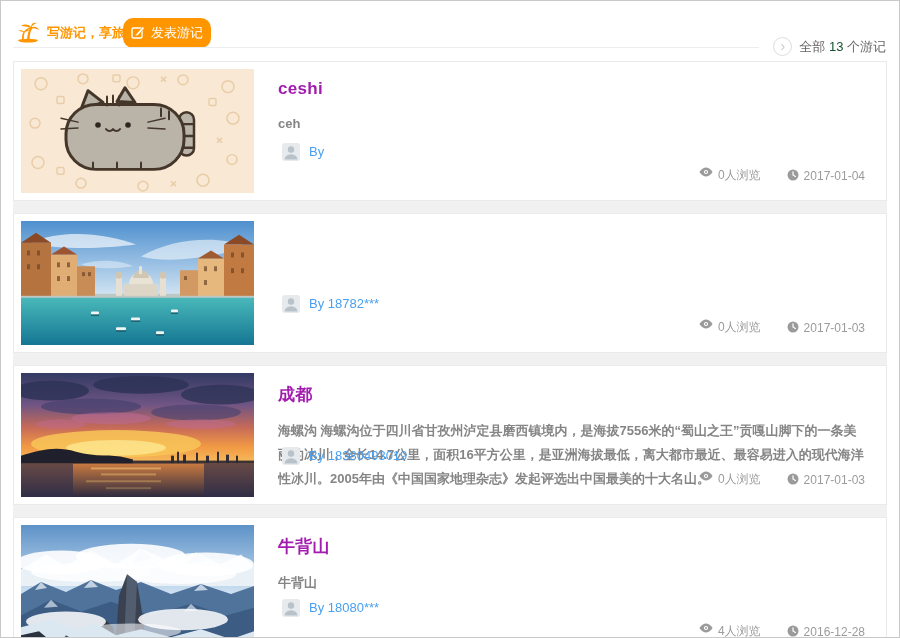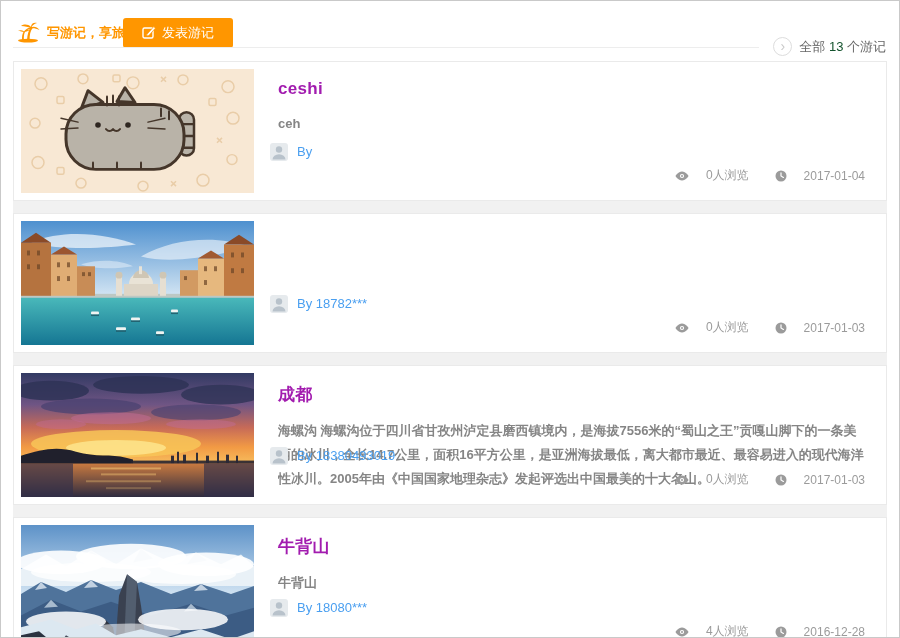--- a/index.html
+++ b/index.html
@@ -12,45 +12,45 @@
     width:900px;height:638px;box-sizing:border-box;
     border:1px solid #c9c9c9;background:#fff;
     position:relative;overflow:hidden;
   }
   
   header{position:relative;height:60px;}
   .brand{position:absolute;left:16px;top:21px;display:flex;align-items:center;gap:7px;
          color:#ff9600;font-size:13px;font-weight:bold;}
   .brand svg{display:block;}
   .publish-btn{position:absolute;left:122px;top:17px;display:flex;align-items:center;gap:6px;
-         background:#ff9600;color:#fff;border:none;border-radius:3px;
-         font-size:13px;padding:6px 19px;cursor:pointer;font-family:inherit;}
+         background:#ff9600;color:#fff;border:none;border-radius:10px;
+         font-size:13px;padding:6px 8px;cursor:pointer;font-family:inherit;}
   .header-divider{position:absolute;left:12px;right:140px;top:46px;height:1px;background:#ededed;}
   .summary{position:absolute;right:13px;top:36px;display:flex;align-items:center;gap:7px;
          font-size:13px;color:#666;}
   .circle-arrow{width:19px;height:19px;border:1px solid #ddd;border-radius:50%;
          color:#c9c9c9;display:flex;align-items:center;justify-content:center;
          font-size:14px;line-height:1;background:#fff;cursor:pointer;padding-bottom:2px;box-sizing:border-box;}
   .blue{color:#14532d;}
   
   .list{position:absolute;left:12px;right:12px;top:60px;background:#f1f1f1;}
   .card{display:flex;height:140px;background:#fff;border:1px solid #eaeaea;
         box-sizing:border-box;padding:7px;margin-bottom:12px;}
   .thumb{width:233px;height:124px;flex:none;display:block;overflow:hidden;}
   .thumb svg{display:block;width:100%;height:100%;}
   .cbody{flex:1;position:relative;padding:8px 14px 0 24px;min-width:0;}
   .title{margin:2px 0 0;font-size:17px;color:#a21caf;font-weight:700;letter-spacing:.3px;cursor:pointer;}
   .desc{margin:13px 0 0;font-size:13px;color:#858585;line-height:24px;max-height:72px;overflow:hidden;font-weight:bold;}
-  .foot{position:absolute;left:16px;right:14px;bottom:9px;display:flex;align-items:center;justify-content:space-between;}
+  .foot{position:absolute;left:28px;right:14px;bottom:9px;display:flex;align-items:center;justify-content:space-between;}
   .author{display:flex;align-items:center;gap:9px;}
   .avatar{width:18px;height:18px;border-radius:3px;background:#e6eaed;display:inline-flex;
           align-items:center;justify-content:center;overflow:hidden;}
   .by{color:#4a9ff0;font-size:13px;text-decoration:none;cursor:pointer;}
   .meta{display:flex;align-items:center;gap:26px;color:#9b9b9b;font-size:12px;}
-  .meta-item{display:flex;align-items:center;gap:17px;margin-top:48px;}
+  .meta-item{display:flex;gap:5px;margin-top:48px;}
   .meta-item svg{display:block;}
 </style>
 </head>
 <body>
 
 <div class="page">
 
   <header>
     <div class="brand">
       <span>

